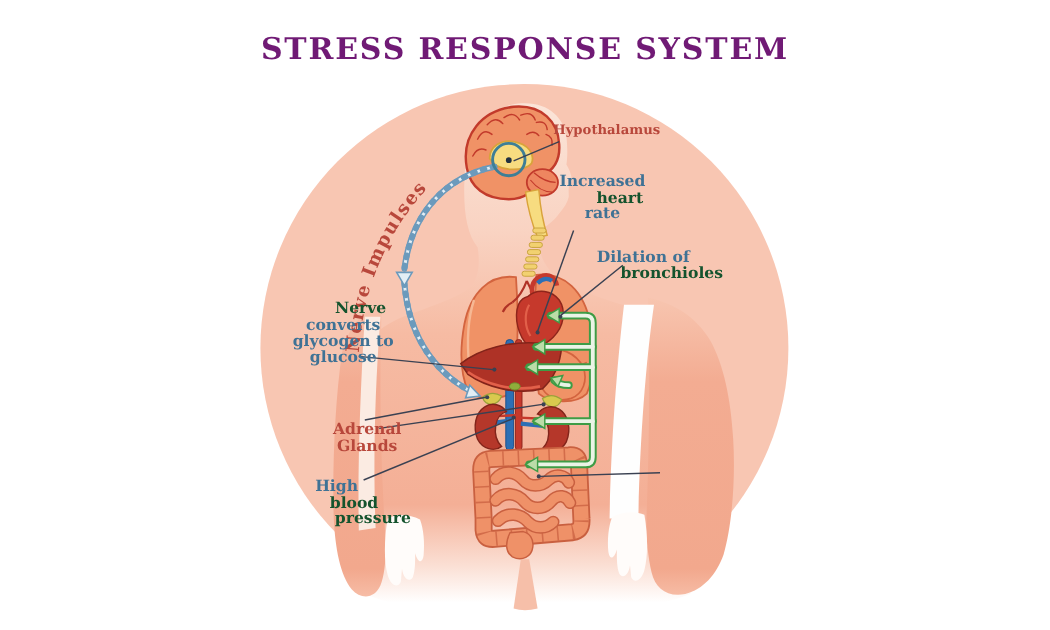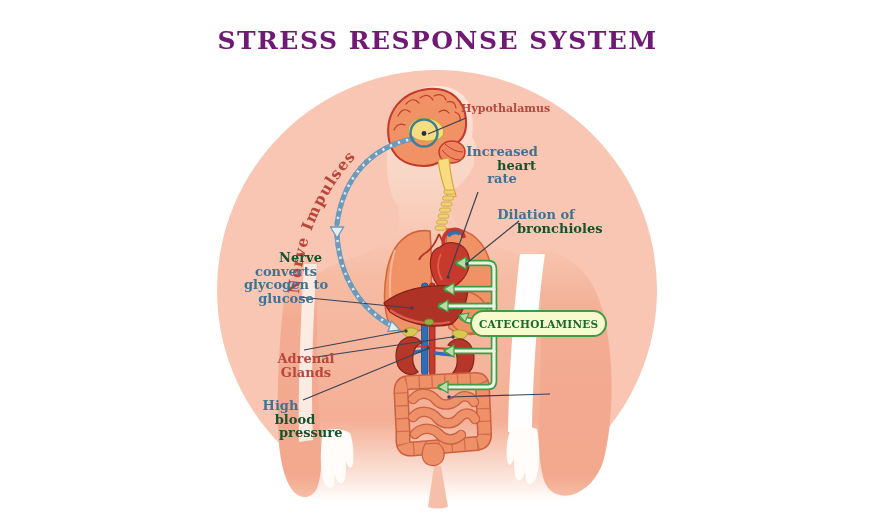--- a/index.html
+++ b/index.html
@@ -284,17 +284,14 @@
   <span>Adrenal</span><br>
   <span>Glands</span>
 </div>
 
 <div class="lbl" id="lbl-bp">
   <span class="teal">High</span><span class="navy"> blood</span><br>
   <span class="navy">pressure</span>
 </div>
 
 
-<div id="pill">
-  <span>CATECHOLAMINES</span>
-</div>
 
 </div>
 
 </body></html>

